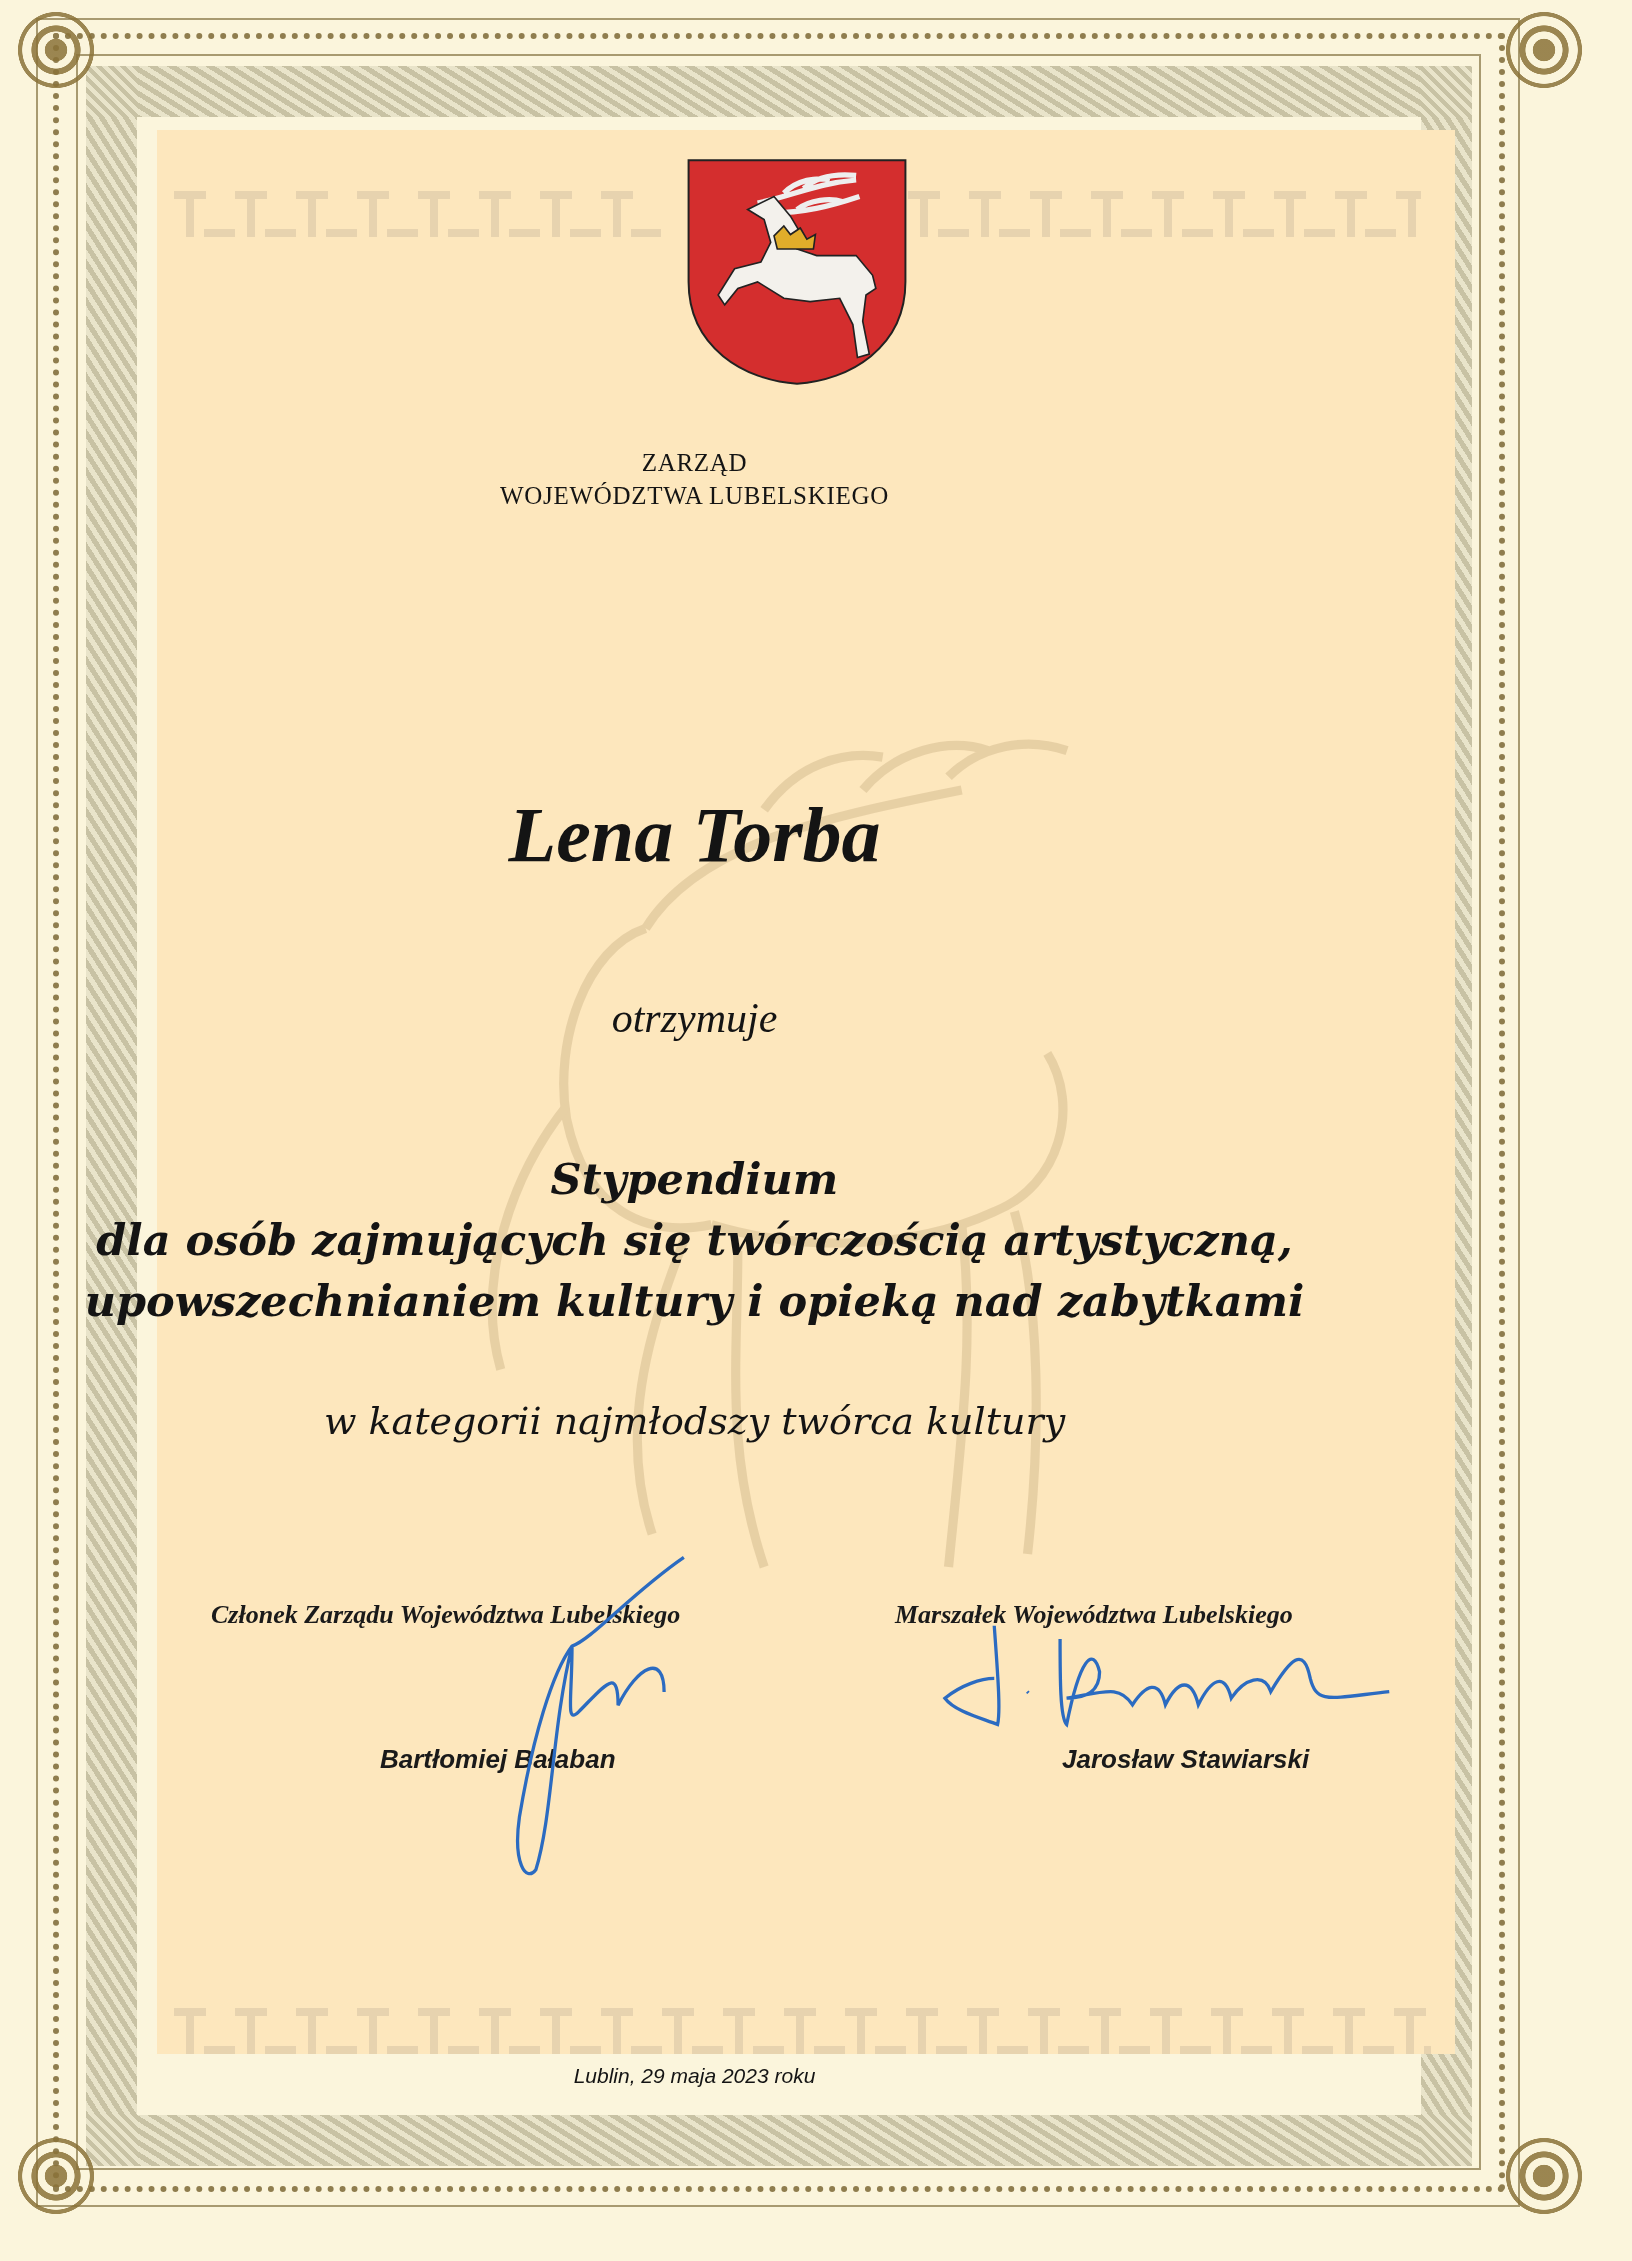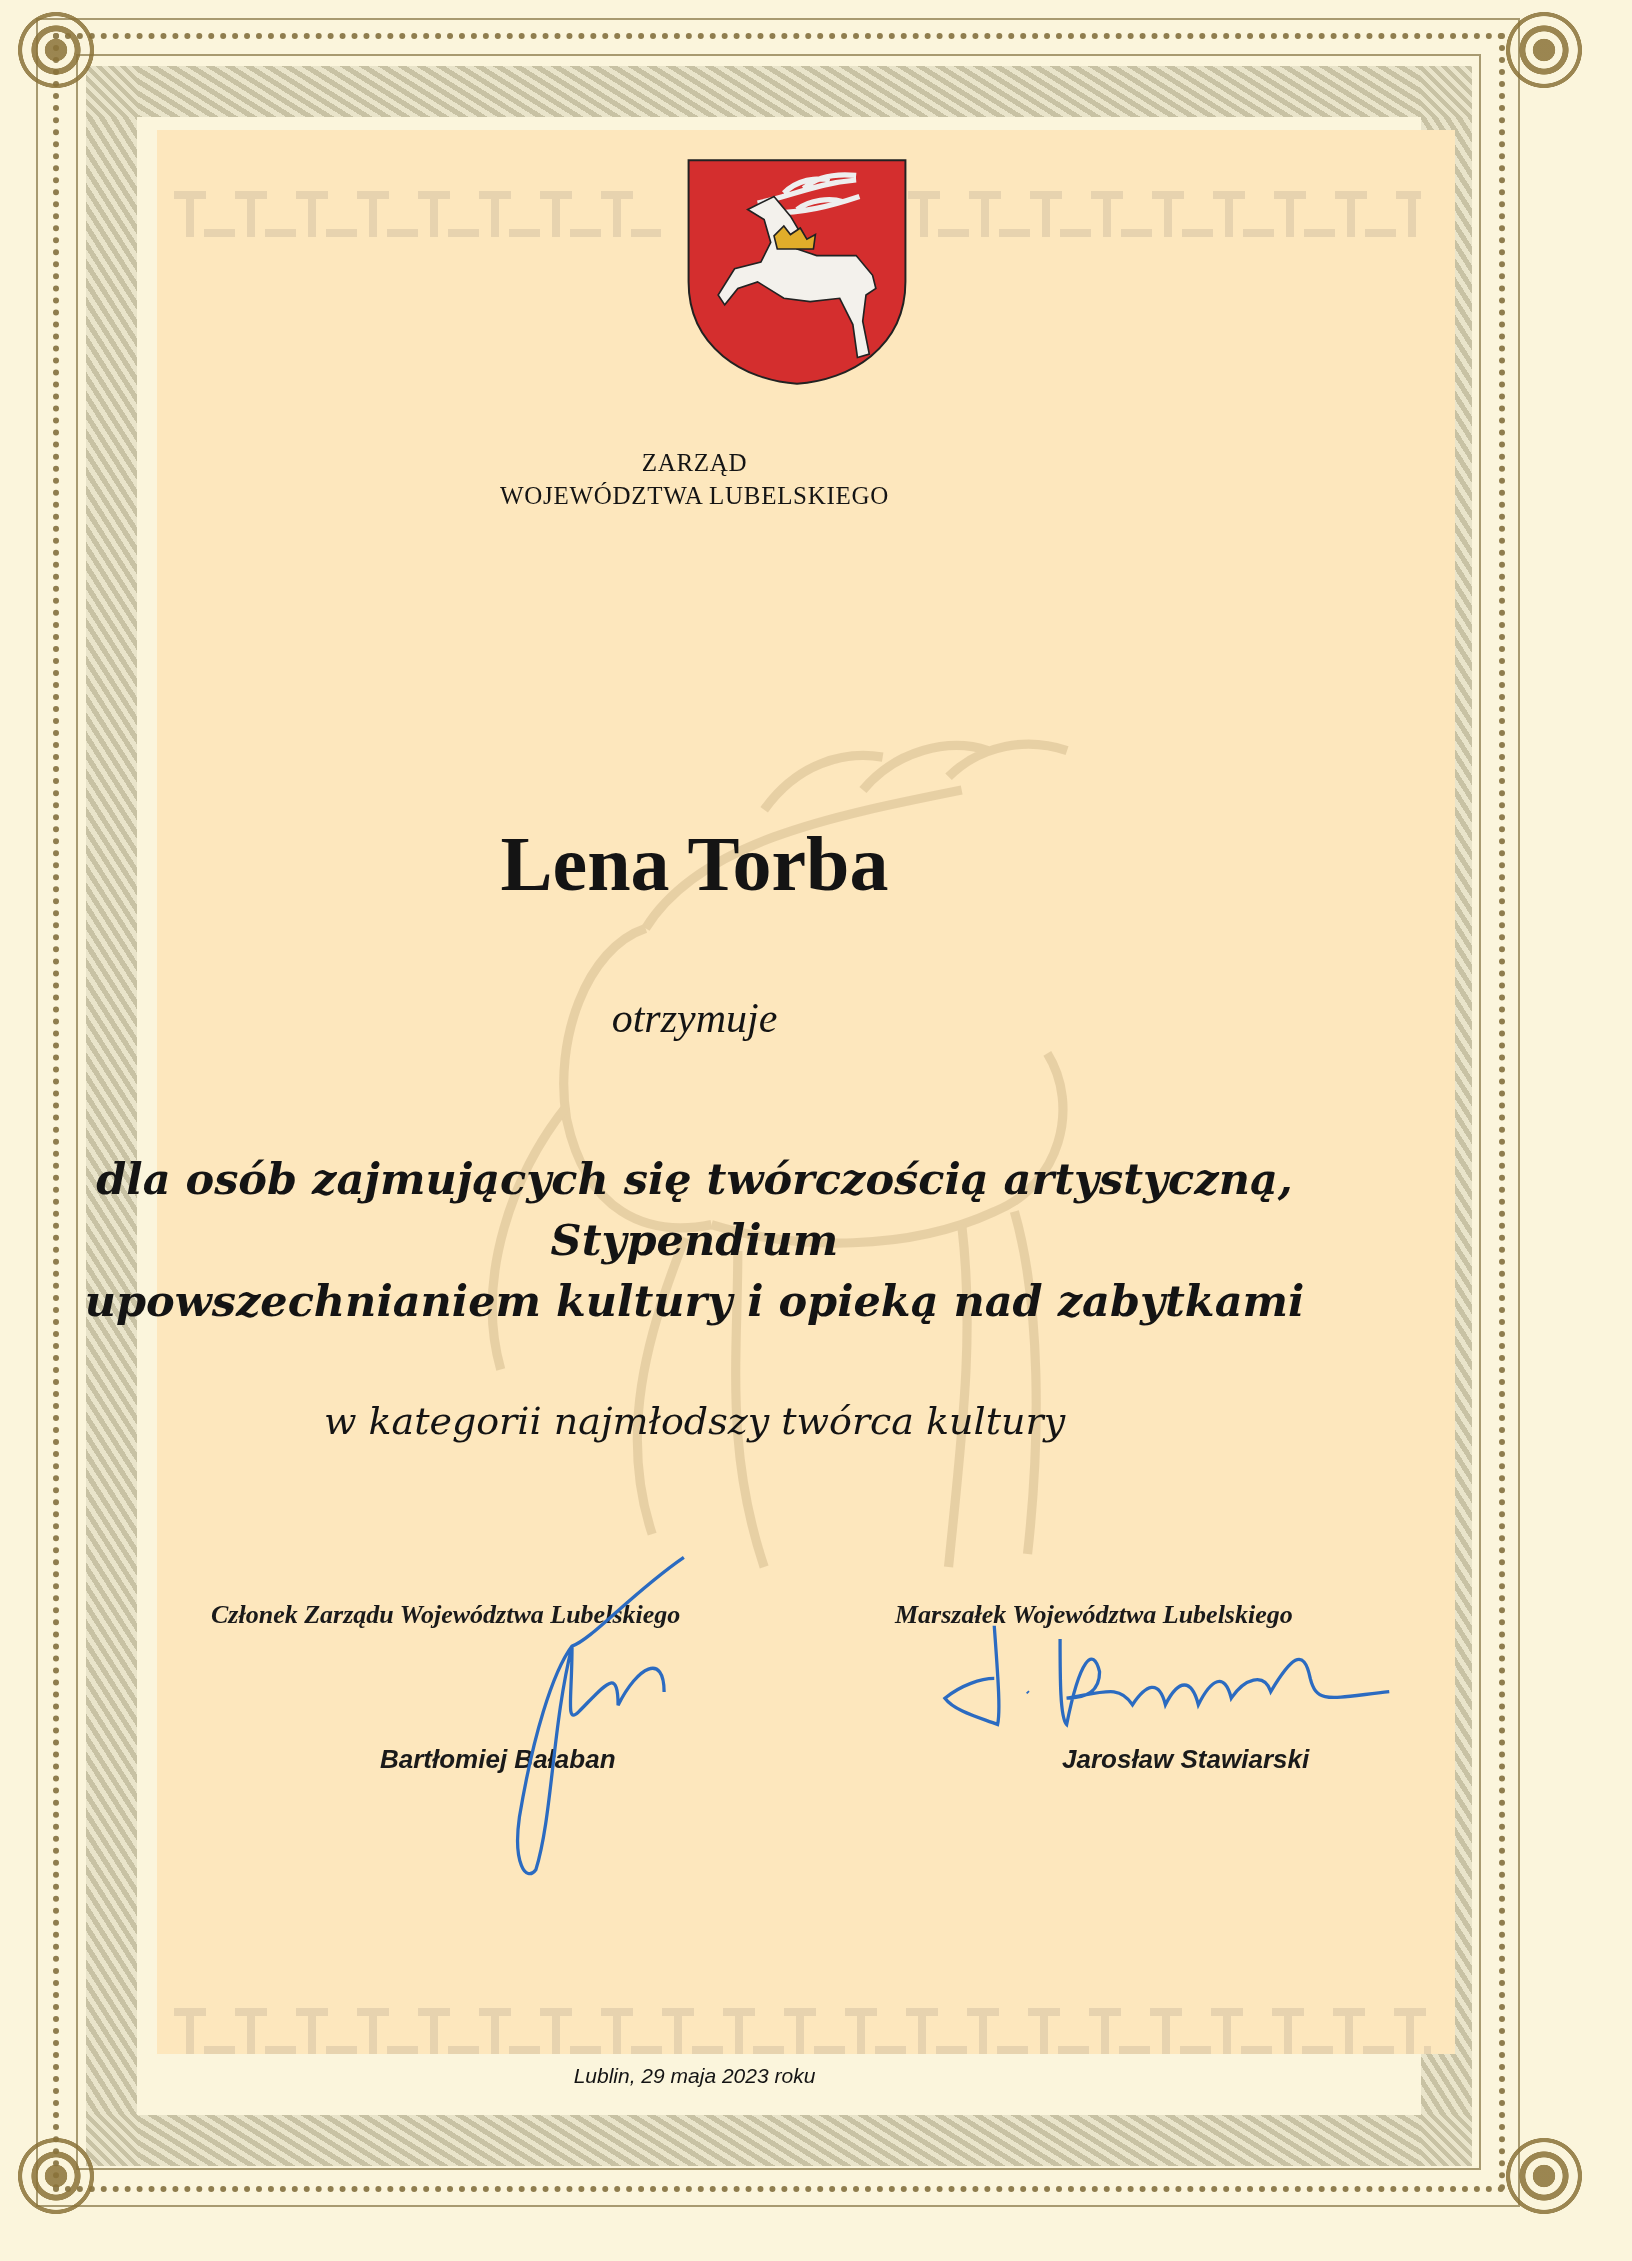--- a/index.html
+++ b/index.html
@@ -33,21 +33,21 @@
   }
   .meander::before { top: 0; }
   .meander::after { bottom: 0; background: repeating-linear-gradient(90deg, transparent 0 30px, #e5d1ae 30px 61px); }
   .corner {
     position: absolute; width: 86px; height: 86px; border-radius: 50%;
     background: radial-gradient(circle, #8a7238 0 18%, transparent 19% 30%, #8a7238 31% 40%, transparent 41% 55%, #8a7238 56% 62%, transparent 63%);
     opacity: .85;
   }
   .center { position: absolute; left: 0; width: 1389px; text-align: center; color: #141414; }
   .org { font-family: "Liberation Serif", serif; font-size: 25px; letter-spacing: 0.7px; line-height: 33px; }
-  .name { font-family: "Liberation Serif", serif; font-weight: bold; font-size: 78px; margin-top: 29px; }
+  .name { font-family: "Liberation Serif", serif; font-weight: bold; font-style: italic; font-size: 78px; }
   .recv { font-family: "Liberation Serif", serif; font-style: italic; font-size: 42px; }
   .award { font-family: "DejaVu Serif", serif; font-style: italic; font-weight: bold; font-size: 43px; line-height: 61px; }
   .cat { font-family: "DejaVu Serif", serif; font-style: italic; font-size: 38px; }
   .sig-title { position: absolute; font-family: "Liberation Serif", serif; font-style: italic; font-weight: bold; font-size: 26px; color: #1a1a1a; white-space: nowrap; }
   .sig-name { position: absolute; font-family: Liberation Sans, sans-serif; font-style: italic; font-weight: bold; font-size: 26px; color: #1a1a1a; white-space: nowrap; }
   .date { font-family: Liberation Sans, sans-serif; font-style: italic; font-size: 21px; }
   .watermark { position: absolute; left: 369px; top: 711px; width: 922px; height: 889px; opacity: .18; }
 </style>
 </head>
 <body>
@@ -88,22 +88,22 @@
 
 <div class="center org" style="top:446px;">
   <div>ZARZĄD</div>
   <div>WOJEWÓDZTWA LUBELSKIEGO</div>
 </div>
 
 <div class="center name" style="top:790px;">Lena Torba</div>
 <div class="center recv" style="top:994px;">otrzymuje</div>
 
 <div class="center award" style="top:1149px;">
+  <div>Stypendium</div>
   <div>dla osób zajmujących się twórczością artystyczną,</div>
-  <div>Stypendium</div>
   <div>upowszechnianiem kultury i opieką nad zabytkami</div>
 </div>
 <div class="center cat" style="top:1399px;">w kategorii najmłodszy twórca kultury</div>
 
 <div class="sig-title" style="left:211px;top:1600px;">Członek Zarządu Województwa Lubelskiego</div>
 <div class="sig-name" style="left:380px;top:1744px;">Bartłomiej Bałaban</div>
 <svg class="abs" style="left:355px;top:1554px;width:342px;height:342px;" viewBox="0 0 520 520">
   <path d="M500 5 C420 60 360 130 330 140 C300 180 270 280 250 400 C240 470 260 500 275 480 C300 400 300 260 330 140 C330 220 320 260 340 240 C380 200 400 170 400 230 C430 170 470 150 470 210" fill="none" stroke="#2b6bc1" stroke-width="5"></path>
 </svg>
 

